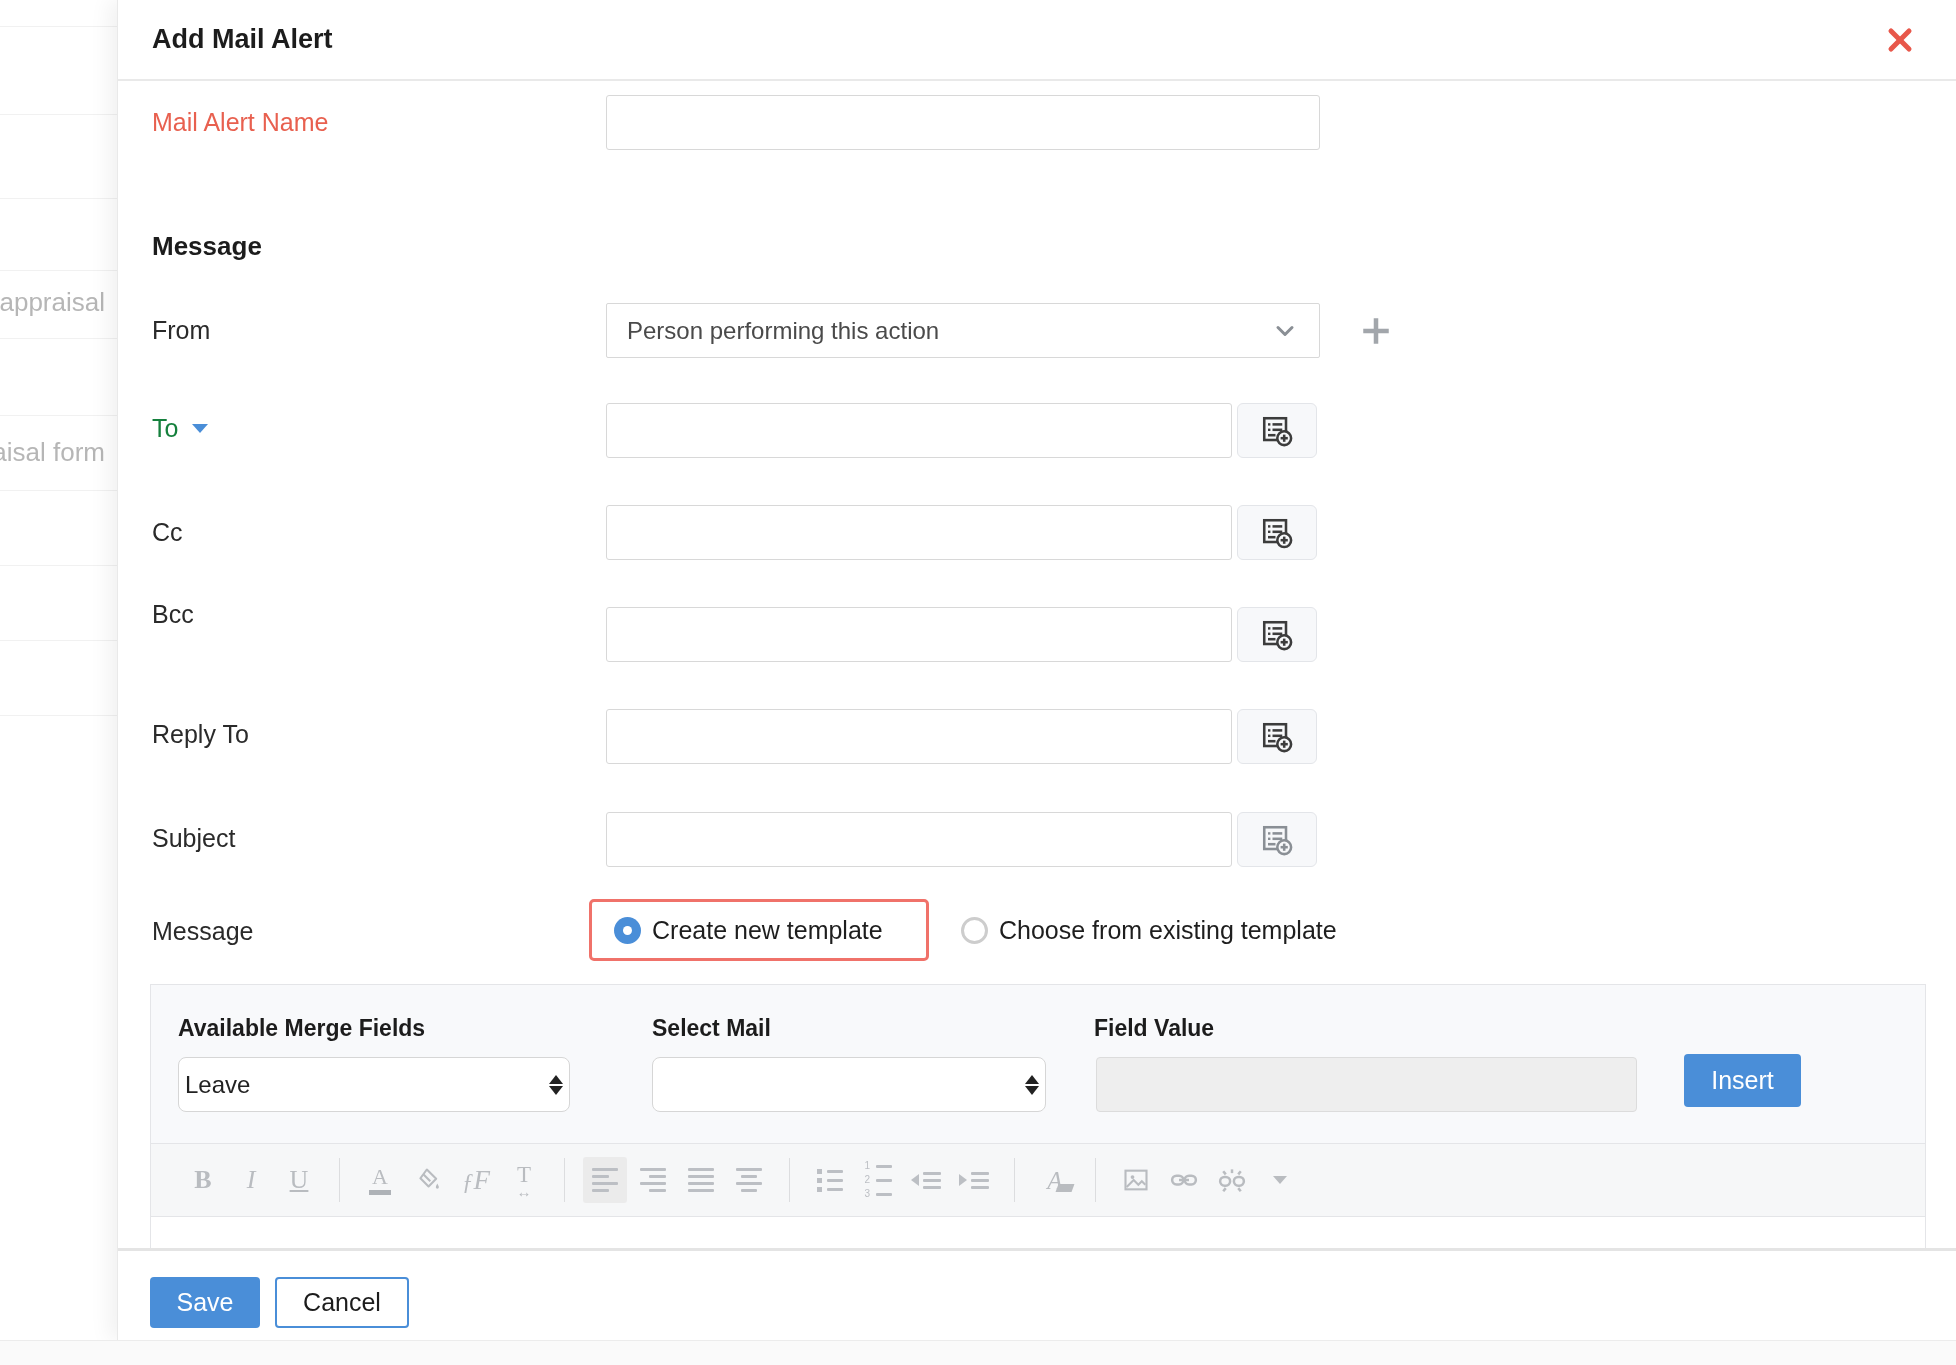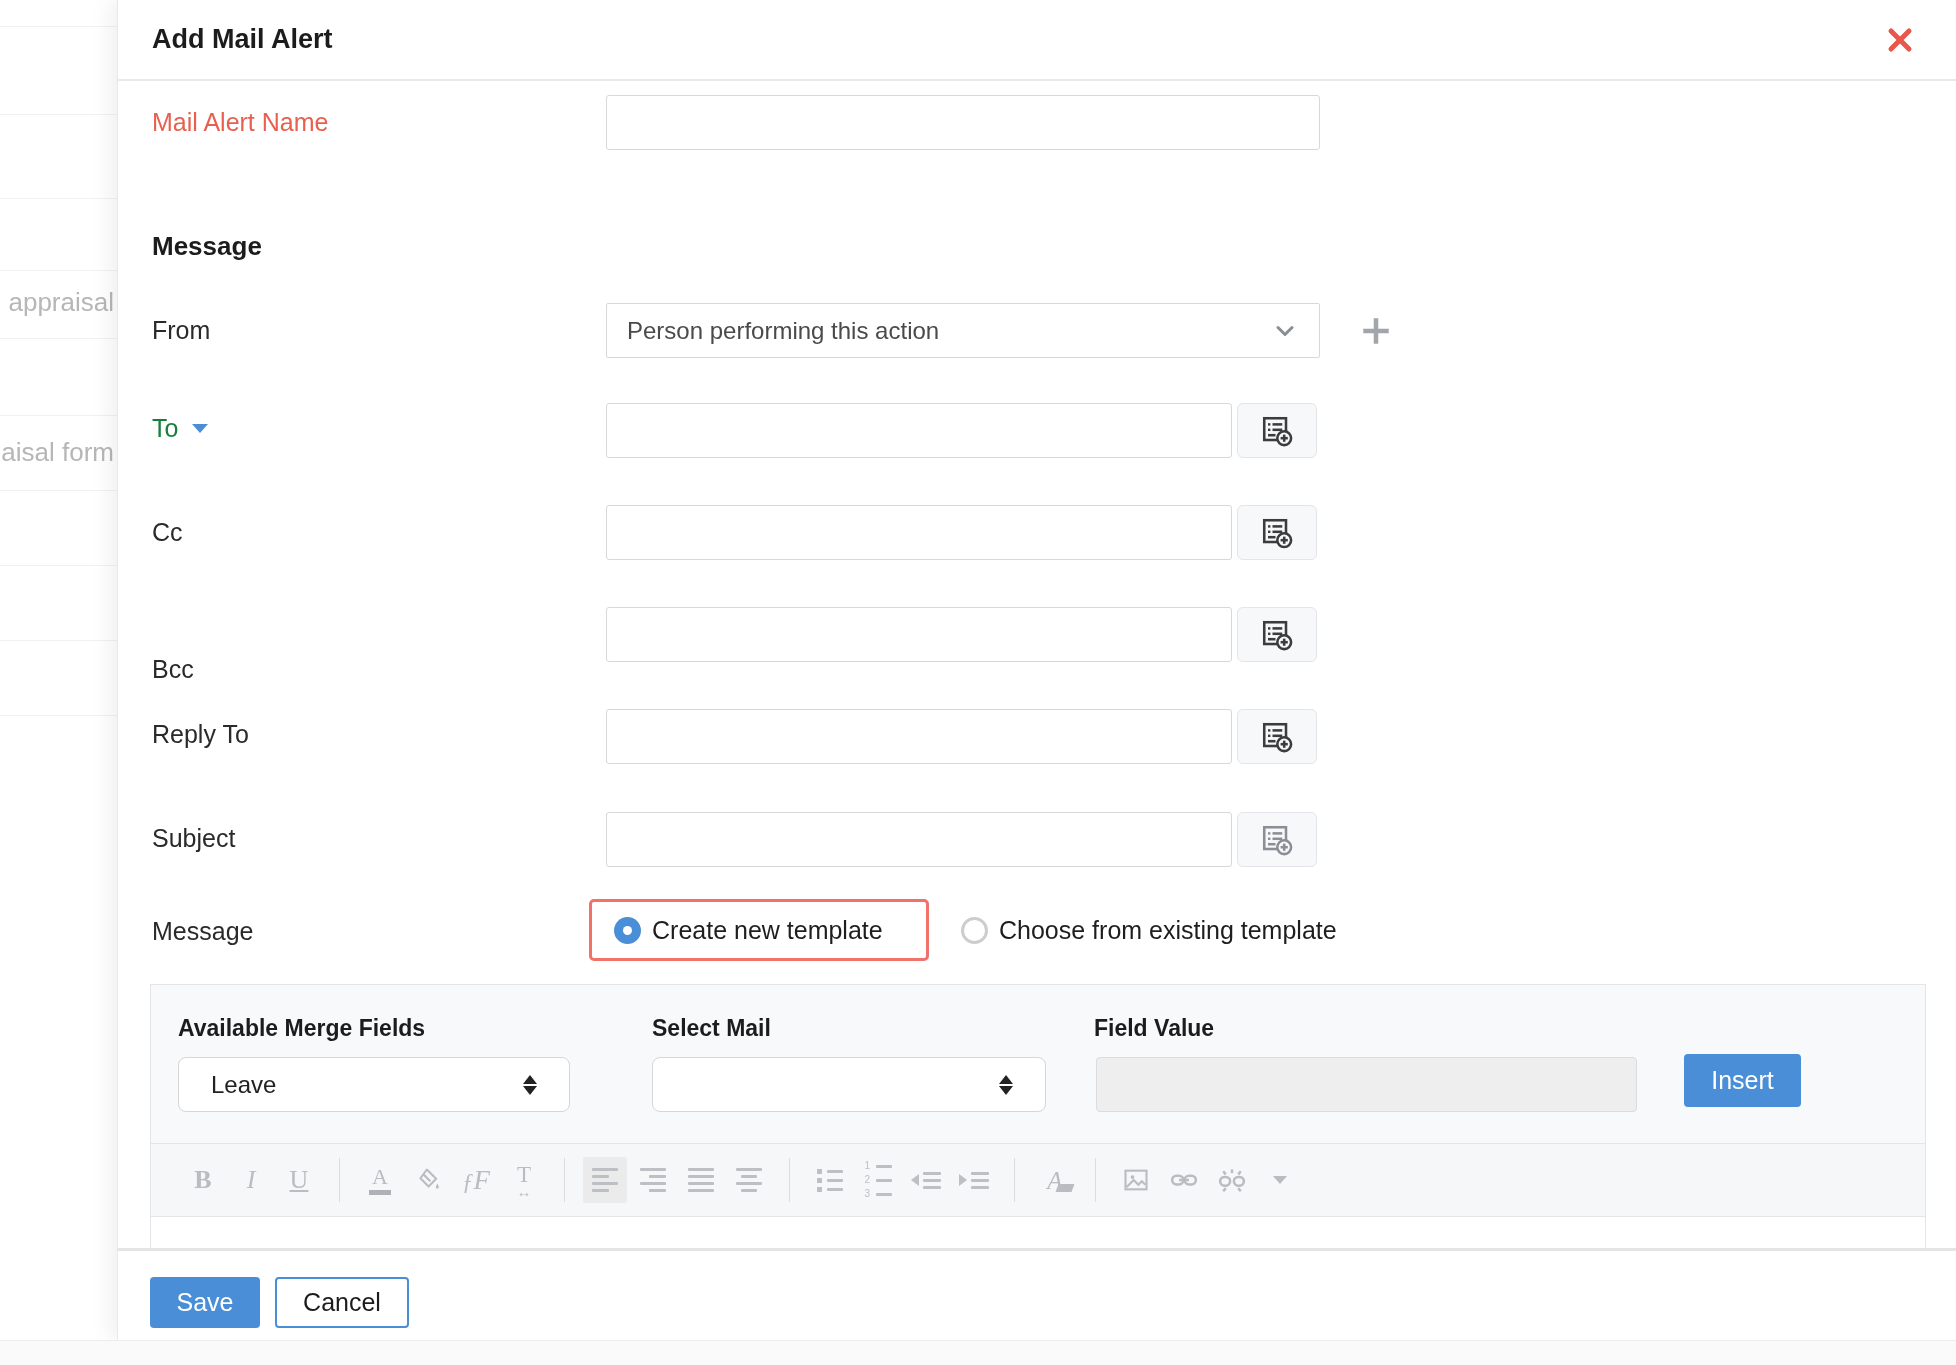--- a/index.html
+++ b/index.html
@@ -5,21 +5,21 @@
   * { box-sizing: border-box; }
   html,body { margin:0; padding:0; }
   body {
     width:1956px; height:1365px; position:relative; overflow:hidden;
     background:#ffffff; font-family:"Liberation Sans", sans-serif; color:#212121;
   }
 
   
   .backdrop { position:absolute; left:0; top:0; width:117px; height:1365px; background:#fff; }
   .backdrop .hline { position:absolute; left:0; width:117px; height:1px; background:#f1f1f1; }
-  .ghost-text { position:absolute; right:3px; color:#b6b6b6; font-size:26px; white-space:nowrap; }
+  .ghost-text { position:absolute; right:12px; color:#b6b6b6; font-size:26px; white-space:nowrap; }
 
   
   .modal {
     position:absolute; left:117px; top:0; width:1839px; height:1340px; background:#fff;
     border-left:1px solid #e9e9e9; box-shadow:-8px 0 20px rgba(0,0,0,.06);
   }
   .bottom-strip { position:absolute; left:0; top:1340px; width:1956px; height:25px;
     background:#fafafa; border-top:1px solid #ececec; }
 
   .modal-header { position:absolute; left:0; top:0; width:100%; height:81px;
@@ -71,21 +71,21 @@
   .hl-box { position:absolute; border:3px solid #f0726a; border-radius:5px;
     display:flex; align-items:center; padding:0 22px; }
 
   
   .merge-panel { position:absolute; left:32px; top:984px; width:1776px; height:160px;
     background:#f8f9fb; border:1px solid #e4e5e8; }
   .panel-label { position:absolute; font-size:23px; font-weight:bold; color:#1c1c1c; }
   .sel {
     position:absolute; top:72px; height:55px; background:#fff; border:1px solid #d6d6d6;
     border-radius:8px; display:flex; align-items:center; justify-content:space-between;
-    padding:0 32px; font-size:24px; color:#222; cursor:pointer;
+    padding:0 6px; font-size:24px; color:#222; cursor:pointer;
   }
   .spinner { display:flex; flex-direction:column; align-items:center; gap:2px; }
   .spinner i { width:0; height:0; border-left:7px solid transparent; border-right:7px solid transparent; }
   .spinner .up { border-bottom:9px solid #222; }
   .spinner .dn { border-top:9px solid #222; }
   .disabled-input { position:absolute; top:72px; height:55px; background:#eeeeee;
     border:1px solid #dcdcdc; border-radius:4px; }
   .insert-btn { position:absolute; left:1533px; top:69px; width:117px; height:53px;
     background:#4a8ed8; color:#fff; font-size:25px; border:none; border-radius:4px; cursor:pointer;
     font-family:"Liberation Sans", sans-serif; }
@@ -216,21 +216,21 @@
       <rect x="6" y="10.4" width="1.6" height="1.6" fill="#3c3c3c" stroke="none"></rect>
       <line x1="9" y1="7.6" x2="15.5" y2="7.6"></line>
       <line x1="9" y1="11.2" x2="15.5" y2="11.2"></line>
       <line x1="6" y1="14.8" x2="11" y2="14.8"></line>
       <circle cx="16.8" cy="16.8" r="4.6" fill="#f7f8fa"></circle>
       <line x1="16.8" y1="14.4" x2="16.8" y2="19.2"></line>
       <line x1="14.4" y1="16.8" x2="19.2" y2="16.8"></line>
     </svg>
   </div>
 
-  <div class="field-label" style="top:655px">Bcc</div>
+  <div class="field-label" style="top:600px">Bcc</div>
   <input class="txt-input w-short" style="top: 607px;" type="text" value="">
   <div class="icon-btn" style="top:607px">
     <svg width="36" height="36" viewBox="0 0 24 24" fill="none" stroke="#3c3c3c" stroke-width="1.7">
       <rect x="3.5" y="3.5" width="14.5" height="14.5"></rect>
       <rect x="6" y="6.8" width="1.6" height="1.6" fill="#3c3c3c" stroke="none"></rect>
       <rect x="6" y="10.4" width="1.6" height="1.6" fill="#3c3c3c" stroke="none"></rect>
       <line x1="9" y1="7.6" x2="15.5" y2="7.6"></line>
       <line x1="9" y1="11.2" x2="15.5" y2="11.2"></line>
       <line x1="6" y1="14.8" x2="11" y2="14.8"></line>
       <circle cx="16.8" cy="16.8" r="4.6" fill="#f7f8fa"></circle>

